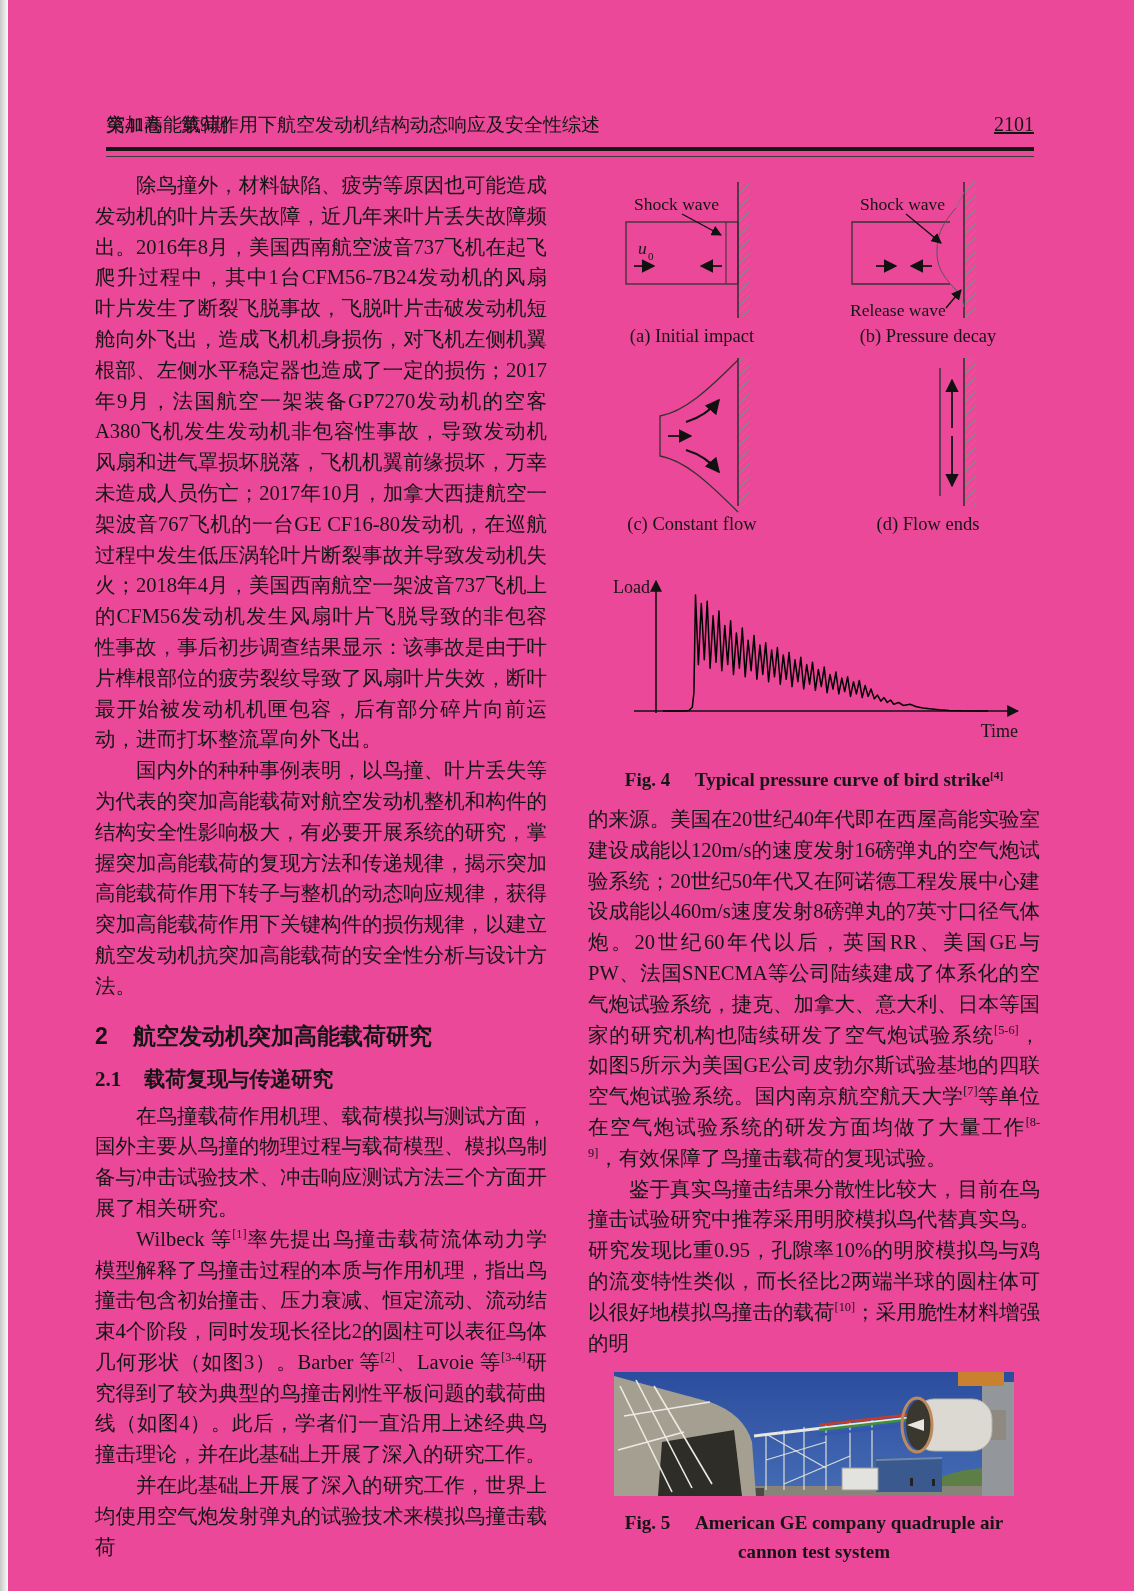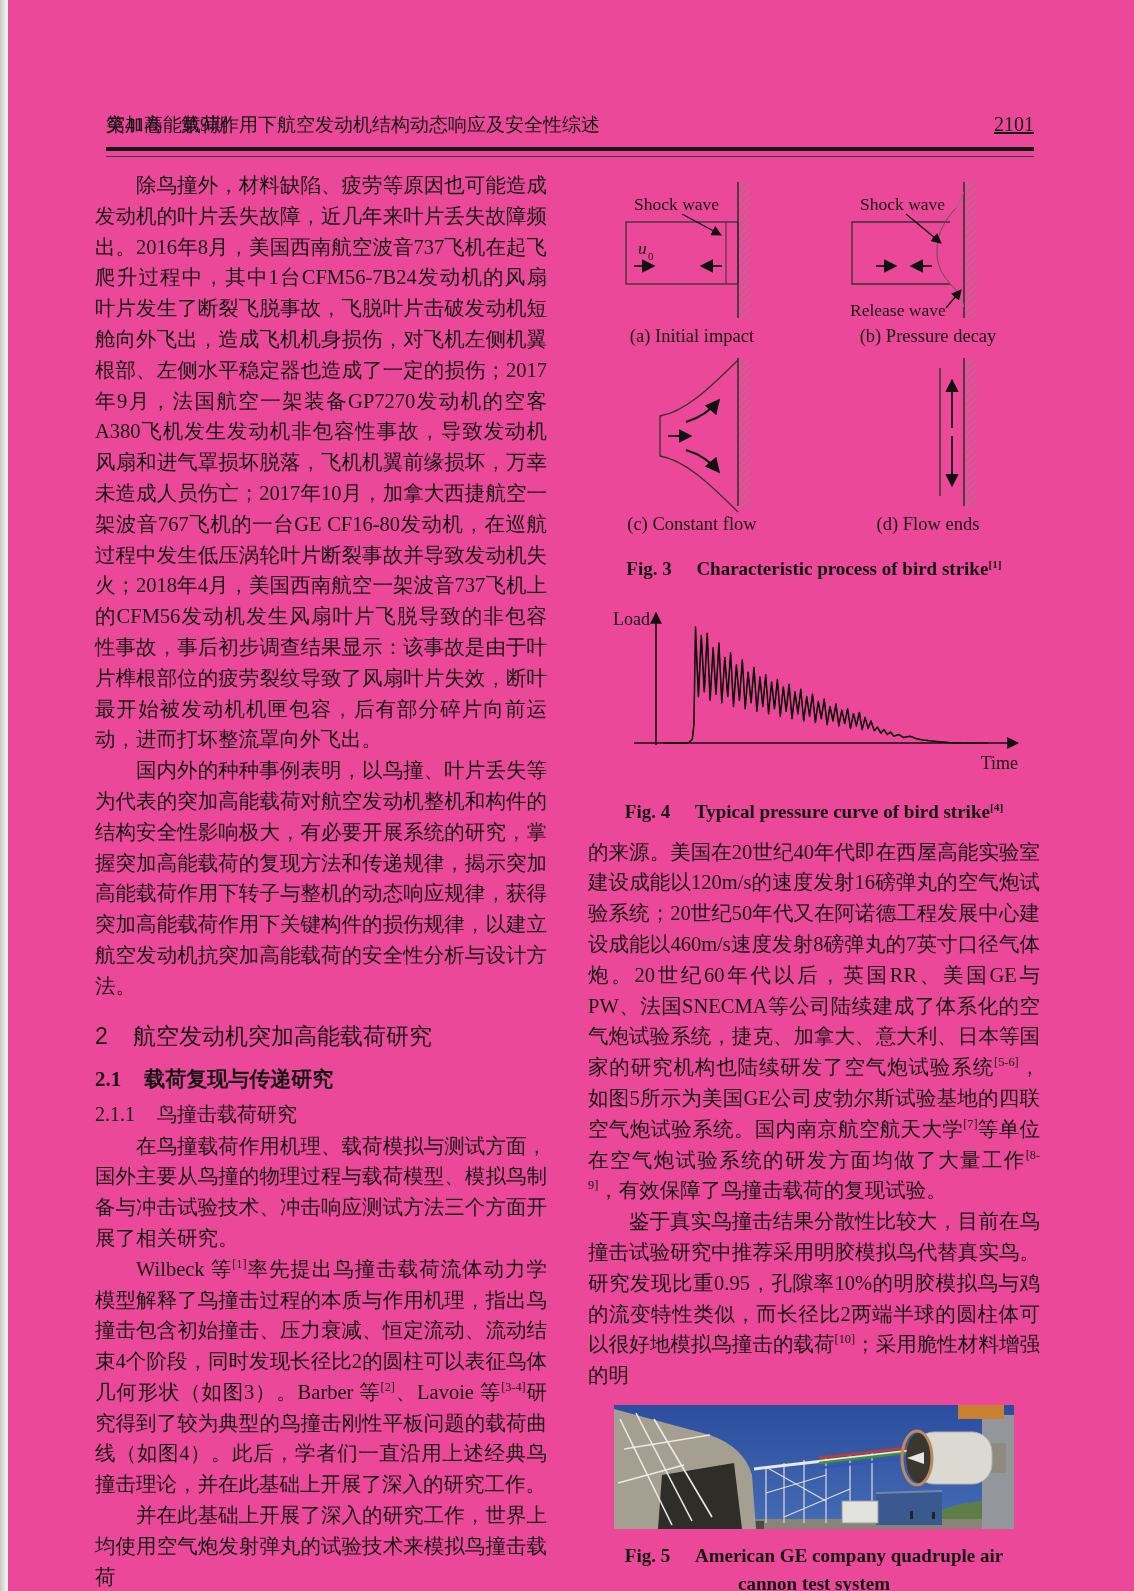--- a/index.html
+++ b/index.html
@@ -15,21 +15,21 @@
   #pagehead .pnum{font-size:20px;text-decoration:underline;}
   #rule-thick{position:absolute;top:147px;left:106px;width:928px;height:4px;background:#161616;}
   #rule-thin{position:absolute;top:156px;left:106px;width:928px;height:1px;background:#3c3c3c;}
   
   .col{position:absolute;top:170px;width:452px;font-size:20.5px;line-height:30.8px;text-align:justify;}
   #col-left{left:95px;}
   #col-right{left:588px;}
   .col p{margin:0;text-indent:2em;}
   .col p.noindent{text-indent:0;}
   sup{font-size:60%;line-height:0;vertical-align:super;}
-  h2.sec{font-family:"Liberation Sans","DejaVu Sans",sans-serif;font-size:23px;font-weight:normal;
+  h2.sec{font-family:"Liberation Sans","DejaVu Sans",sans-serif;font-size:23px;font-weight:bold;
         margin:20px 0 16px;line-height:1.25;text-indent:0;}
   h3.sec{font-family:Liberation Serif, serif;font-size:21px;font-weight:bold;
         margin:10px 0 8px;line-height:1.25;}
   h4.sec{font-size:20px;font-weight:normal;margin:4px 0 4px;line-height:1.3;}
   .hnum{margin-right:1.1em;}
   
   .figwrap{text-align:center;}
   .figcap{text-align:center;font-weight:bold;font-size:19px;line-height:1.5;
         margin:4px auto 10px;width:440px;}
   .figcap .capnum{margin-right:1.3em;}
@@ -60,23 +60,20 @@
 
   <div class="col" id="col-left">
     <p>除鸟撞外，材料缺陷、疲劳等原因也可能造成发动机的叶片丢失故障，近几年来叶片丢失故障频出。2016年8月，美国西南航空波音737飞机在起飞爬升过程中，其中1台CFM56-7B24发动机的风扇叶片发生了断裂飞脱事故，飞脱叶片击破发动机短舱向外飞出，造成飞机机身损伤，对飞机左侧机翼根部、左侧水平稳定器也造成了一定的损伤；2017年9月，法国航空一架装备GP7270发动机的空客A380飞机发生发动机非包容性事故，导致发动机风扇和进气罩损坏脱落，飞机机翼前缘损坏，万幸未造成人员伤亡；2017年10月，加拿大西捷航空一架波音767飞机的一台GE CF16-80发动机，在巡航过程中发生低压涡轮叶片断裂事故并导致发动机失火；2018年4月，美国西南航空一架波音737飞机上的CFM56发动机发生风扇叶片飞脱导致的非包容性事故，事后初步调查结果显示：该事故是由于叶片榫根部位的疲劳裂纹导致了风扇叶片失效，断叶最开始被发动机机匣包容，后有部分碎片向前运动，进而打坏整流罩向外飞出。</p>
     <p>国内外的种种事例表明，以鸟撞、叶片丢失等为代表的突加高能载荷对航空发动机整机和构件的结构安全性影响极大，有必要开展系统的研究，掌握突加高能载荷的复现方法和传递规律，揭示突加高能载荷作用下转子与整机的动态响应规律，获得突加高能载荷作用下关键构件的损伤规律，以建立航空发动机抗突加高能载荷的安全性分析与设计方法。</p>
     <h2 class="sec">
       <span class="hnum">2</span><span>航空发动机突加高能载荷研究</span>
     </h2>
     <h3 class="sec">
       <span class="hnum">2.1</span><span>载荷复现与传递研究</span>
     </h3>
-    <h4 class="sec">
-      <span class="hnum">2.1.1</span><span>鸟撞击载荷研究</span>
-    </h4>
     <p>在鸟撞载荷作用机理、载荷模拟与测试方面，国外主要从鸟撞的物理过程与载荷模型、模拟鸟制备与冲击试验技术、冲击响应测试方法三个方面开展了相关研究。</p>
     <p>Wilbeck 等<sup>[1]</sup>率先提出鸟撞击载荷流体动力学模型解释了鸟撞击过程的本质与作用机理，指出鸟撞击包含初始撞击、压力衰减、恒定流动、流动结束4个阶段，同时发现长径比2的圆柱可以表征鸟体几何形状（如图3）。Barber 等<sup>[2]</sup>、Lavoie 等<sup>[3-4]</sup>研究得到了较为典型的鸟撞击刚性平板问题的载荷曲线（如图4）。此后，学者们一直沿用上述经典鸟撞击理论，并在此基础上开展了深入的研究工作。</p>
     <p>并在此基础上开展了深入的研究工作，世界上均使用空气炮发射弹丸的试验技术来模拟鸟撞击载荷</p>
   </div>
 
   <div class="col" id="col-right">
 
     <div class="figwrap">
       <svg class="fig3" width="452" height="372" viewBox="0 0 452 372">
         <defs>
@@ -130,23 +127,20 @@
 
         <g>
           <rect x="376" y="188" width="12" height="148" fill="url(#hatch)"></rect>
           <line x1="376" y1="188" x2="376" y2="336" stroke="#333" stroke-width="1.6"></line>
           <line x1="352" y1="198" x2="352" y2="326" stroke="#333" stroke-width="1.4"></line>
           <line x1="364" y1="258" x2="364" y2="210" stroke="#111" stroke-width="1.8" marker-end="url(#ah)"></line>
           <line x1="364" y1="266" x2="364" y2="316" stroke="#111" stroke-width="1.8" marker-end="url(#ah)"></line>
           <text class="subcap" x="340" y="360" text-anchor="middle">(d) Flow ends</text>
         </g>
       </svg>
-      <div class="figcap">
-        <span class="capnum">Fig. 3</span><span>Characteristic process of bird strike</span><sup>[1]</sup>
-      </div>
     </div>
 
     <div class="figwrap" id="fig4-block">
       <svg width="452" height="192" viewBox="0 0 452 192">
         <line x1="68" y1="152" x2="68" y2="20" stroke="#111" stroke-width="1.6" marker-end="url(#ah)"></line>
         <line x1="46" y1="150" x2="430" y2="150" stroke="#111" stroke-width="1.6" marker-end="url(#ah)"></line>
         <text class="axlab" x="62" y="32" text-anchor="end">Load</text>
         <text class="axlab" x="430" y="176" text-anchor="end">Time</text>
         <polyline id="fig4-line" fill="none" stroke="#000" stroke-width="1.5" stroke-linejoin="round" points="75.0,150.0 94.5,150.0 101.0,149.4 104.3,146.3 105.9,131.7 106.8,76.8 107.5,34.1 110.4,103.6 113.3,42.6 116.3,98.8 119.2,40.2 122.1,107.3 125.1,54.8 128.0,101.2 130.9,50.0 133.8,109.7 136.8,64.6 139.7,103.6 142.6,59.7 145.5,113.4 148.4,71.9 151.4,107.3 154.3,67.0 157.2,115.8 160.1,79.2 163.1,109.7 166.0,74.4 168.9,118.3 171.9,84.1 174.8,113.4 177.7,81.7 180.6,120.7 183.6,89.0 186.5,115.8 189.4,86.6 192.3,123.2 195.3,93.9 198.2,118.3 201.1,91.4 204.0,125.6 207.0,98.8 209.9,120.7 212.8,96.3 215.7,128.0 218.7,103.6 221.6,123.2 224.5,101.2 227.4,129.3 230.3,108.5 233.3,125.6 236.2,106.1 239.1,131.7 242.0,113.4 245.0,128.0 247.9,111.0 250.8,132.9 253.8,117.1 256.7,130.5 259.6,115.8 262.5,135.4 265.5,120.7 268.4,132.9 271.3,119.5 274.2,136.6 277.1,124.4 280.1,135.4 283.0,128.0 286.3,137.8 289.5,134.1 292.8,140.2 296.0,136.6 299.3,141.5 302.5,139.0 305.8,143.3 310.6,141.5 315.5,144.5 322.0,143.3 328.5,145.7 335.0,146.9 341.5,147.8 351.3,148.8 361.0,149.4 374.0,149.8 400.0,150.0"></polyline>
       </svg>

